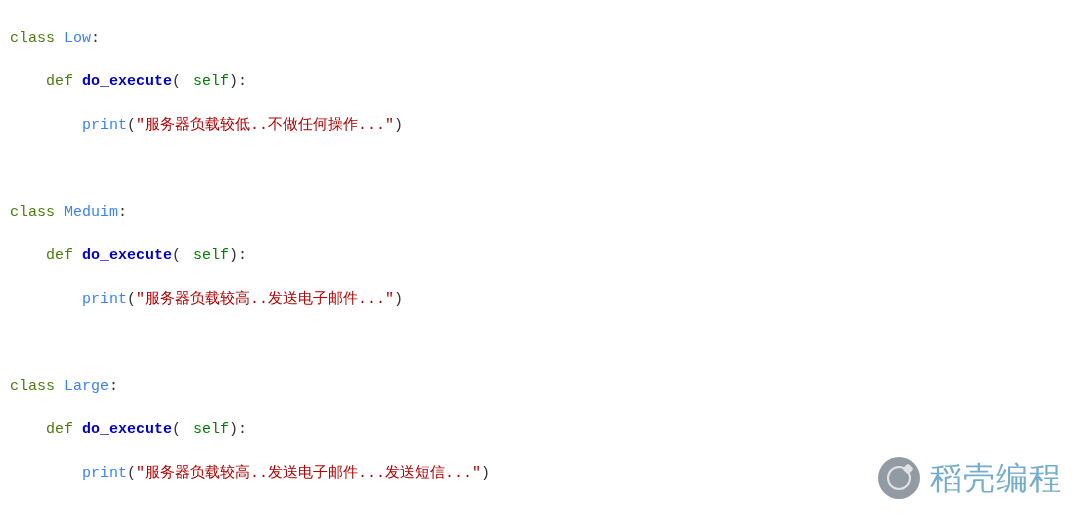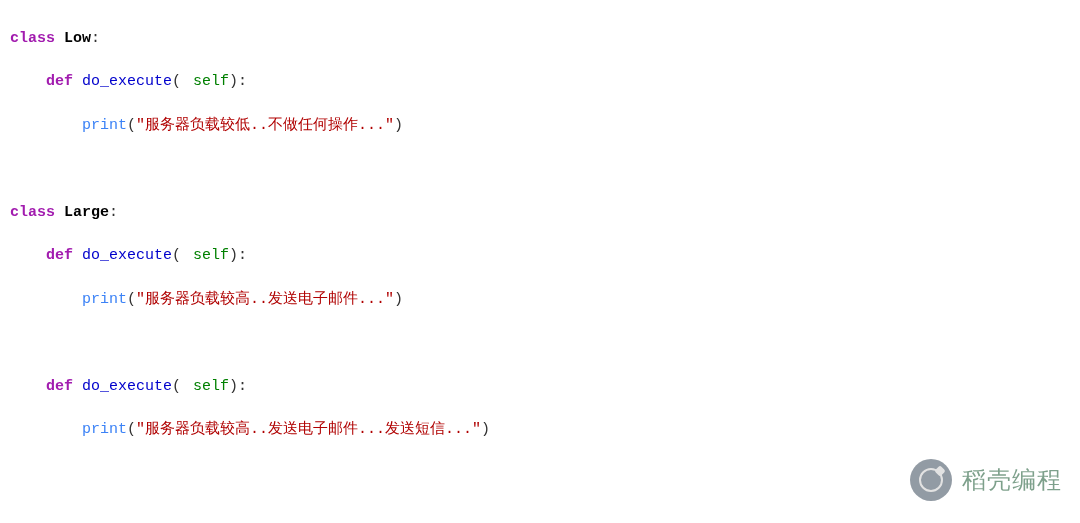--- a/index.html
+++ b/index.html
@@ -11,23 +11,23 @@
       padding: 6px 10px;
       position: relative;
       width: 1080px;
       height: 523px;
       overflow: hidden;
     }
     .code-container {
       white-space: pre;
     }
     .line { display: block; }
-    .kw { color: #a21caf; font-weight: bold; }
-    .cls { color: #000000; font-weight: bold; }
-    .fn { color: #0000cc; }
+    .kw { color: #4d7c0f; font-weight: normal; }
+    .cls { color: #3b82f6; font-weight: normal; }
+    .fn { color: #0000cc; font-weight: bold; }
     .param { color: #008000; margin-left: 12px; }
     .call { color: #3b82f6; }
     .str { color: #b00000; }
     .plain { color: #333333; }
     .watermark {
       position: absolute;
       right: 18px;
       bottom: 22px;
       display: flex;
       align-items: center;
@@ -55,38 +55,39 @@
       position: absolute;
       right: -3px;
       top: -3px;
       width: 8px;
       height: 8px;
       background: #cccccc;
       border-radius: 2px;
       transform: rotate(45deg);
     }
     .watermark-text {
-      color: #14532d;
-      font-size: 24px;
+      color: #0369a1;
+      font-size: 32px;
       font-family: Liberation Serif, serif;
       letter-spacing: 1px;
     }
   </style>
 </head>
 <body>
 
 <div class="code-container">
 <span class="line"><span class="kw">class</span><span class="plain"> </span><span class="cls">Low</span><span class="plain">:</span></span>
 <span class="line"><span class="plain">    </span><span class="kw">def</span><span class="plain"> </span><span class="fn">do_execute</span><span class="plain">(</span><span class="param">self</span><span class="plain">)</span><span class="plain">:</span></span>
 <span class="line"><span class="plain">        </span><span class="call">print</span><span class="plain">(</span><span class="str">"服务器负载较低..不做任何操作..."</span><span class="plain">)</span></span>
 <span class="line"> </span>
-<span class="line"><span class="kw">class</span><span class="plain"> </span><span class="cls">Large</span><span class="plain">:</span></span>
+<span class="line"><span class="kw">class</span><span class="plain"> </span><span class="cls">Meduim</span><span class="plain">:</span></span>
 <span class="line"><span class="plain">    </span><span class="kw">def</span><span class="plain"> </span><span class="fn">do_execute</span><span class="plain">(</span><span class="param">self</span><span class="plain">)</span><span class="plain">:</span></span>
 <span class="line"><span class="plain">        </span><span class="call">print</span><span class="plain">(</span><span class="str">"服务器负载较高..发送电子邮件..."</span><span class="plain">)</span></span>
 <span class="line"> </span>
+<span class="line"><span class="kw">class</span><span class="plain"> </span><span class="cls">Large</span><span class="plain">:</span></span>
 <span class="line"><span class="plain">    </span><span class="kw">def</span><span class="plain"> </span><span class="fn">do_execute</span><span class="plain">(</span><span class="param">self</span><span class="plain">)</span><span class="plain">:</span></span>
 <span class="line"><span class="plain">        </span><span class="call">print</span><span class="plain">(</span><span class="str">"服务器负载较高..发送电子邮件...发送短信..."</span><span class="plain">)</span></span>
 <span class="line"> </span>
 
 
 
 
 
 
 

